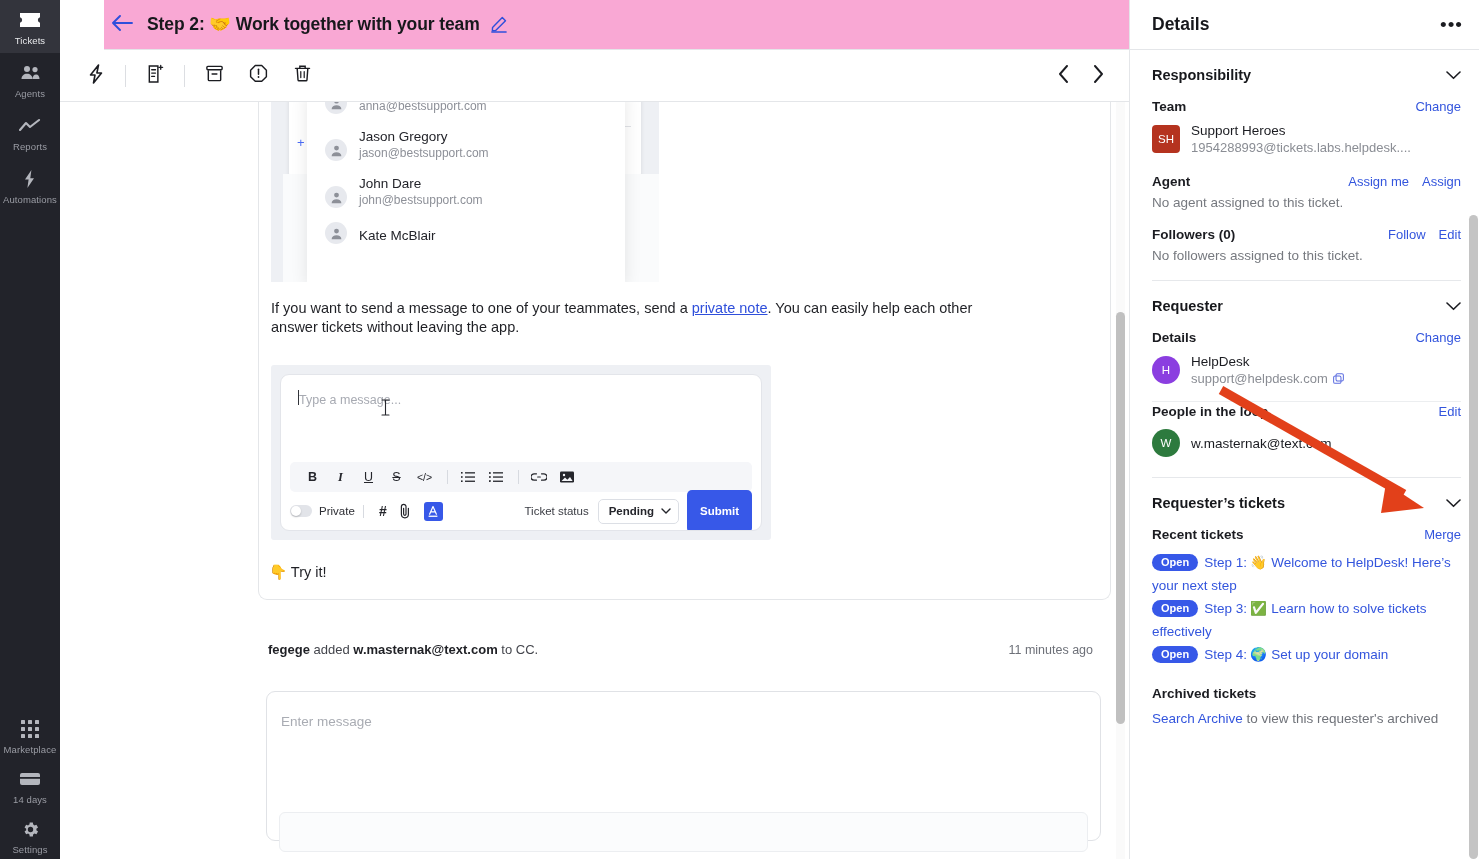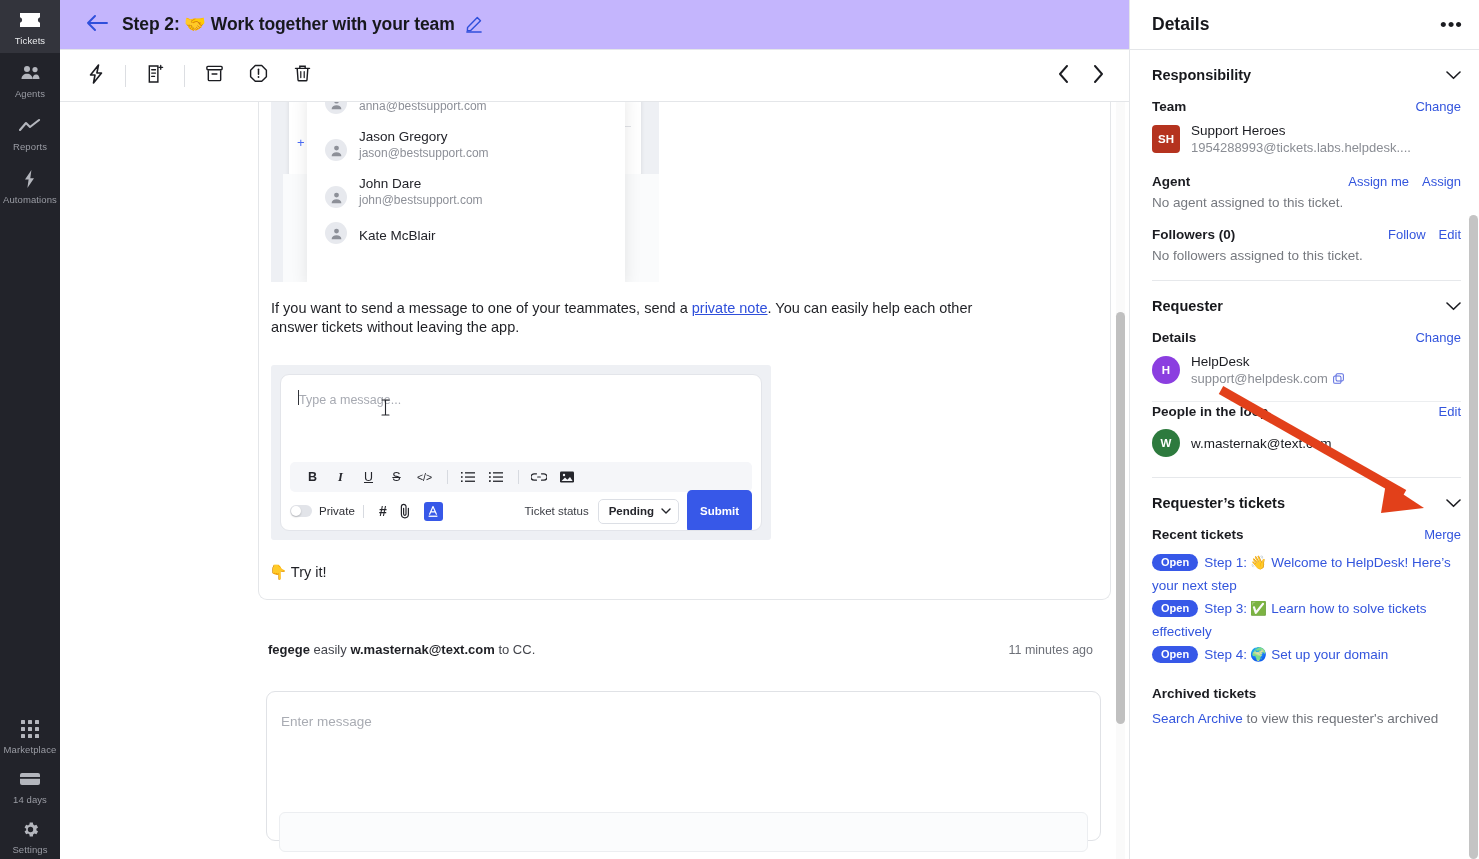--- a/index.html
+++ b/index.html
@@ -35,21 +35,21 @@
   .nav-bottom { padding-bottom: 4px; }
 
   
   .center {
     flex: 1 1 auto; height: 859px; position: relative;
     display: flex; flex-direction: column; background: #fff;
     border-right: 1px solid #e4e6e9;
   }
   .topbar {
     height: 50px; flex: 0 0 50px; display: flex; align-items: center;
-    border-bottom: 1px solid #e4e6e9; padding-left: 22px; background: #c4b5fd;
+    border-bottom: 1px solid #e4e6e9; padding-left: 3px; background: #f9a8d4; margin-left: 44px;
   }
   .back-btn {
     width: 30px; height: 30px; display: flex; align-items: center; justify-content: center;
     cursor: pointer; flex: 0 0 30px;
   }
   .ticket-title {
     font-size: 17.5px; font-weight: 700; color: #17181c;
     margin-left: 10px; white-space: nowrap; letter-spacing: -.1px;
   }
   .title-edit { margin-left: 10px; cursor: pointer; display: inline-flex; vertical-align: middle; }
@@ -230,21 +230,21 @@
   .fld-row { display: flex; align-items: baseline; margin-top: 3px; }
   .fld-label { font-size: 13.5px; font-weight: 700; color: #1b1c21; }
   .fld-actions { margin-left: auto; display: flex; gap: 13px; }
   .lnk { font-size: 13px; color: #3355dd; cursor: pointer; }
   .muted { font-size: 13.5px; color: #76797f; margin-top: 6px; }
 
   .person { display: flex; align-items: center; margin-top: 8px; }
   .avatar {
     width: 28px; height: 28px; flex: 0 0 28px;
     display: flex; align-items: center; justify-content: center;
-    color: #fff; font-size: 11.5px; font-weight: 700;
+    color: #fff; font-size: 11.5px; font-weight: 400;
   }
   .avatar.sq { border-radius: 4px; background: #b5331f; }
   .avatar.rd { border-radius: 50%; }
   .p-txt { margin-left: 11px; min-width: 0; }
   .p-name { font-size: 13.5px; color: #1b1c21; line-height: 17px; }
   .p-mail {
     font-size: 13px; color: #8a8d94; line-height: 17px;
     white-space: nowrap; overflow: hidden; text-overflow: ellipsis; max-width: 236px;
   }
   .p-single { font-size: 13.5px; color: #1b1c21; margin-left: 11px; }
@@ -594,21 +594,21 @@
                 <div class="ed-submit">Submit</div>
               </div>
             </div>
           </div>
 
           <div class="tryit">👇 Try it!</div>
         </div>
 
         <div style="margin:42px 18px 0 198px;">
           <div class="loglineRow">
-            <div class="logline"><b>fegege</b><span> easily </span><b>w.masternak@text.com</b><span> to CC.</span></div>
+            <div class="logline"><b>fegege</b><span> added </span><b>w.masternak@text.com</b><span> to CC.</span></div>
             <div class="logtime">11 minutes ago</div>
           </div>
         </div>
 
         <div style="margin:0 18px 0 198px;">
           <div class="composer">
             <div class="composer-ph">Enter message</div>
             <div class="composer-inner"></div>
           </div>
         </div>

